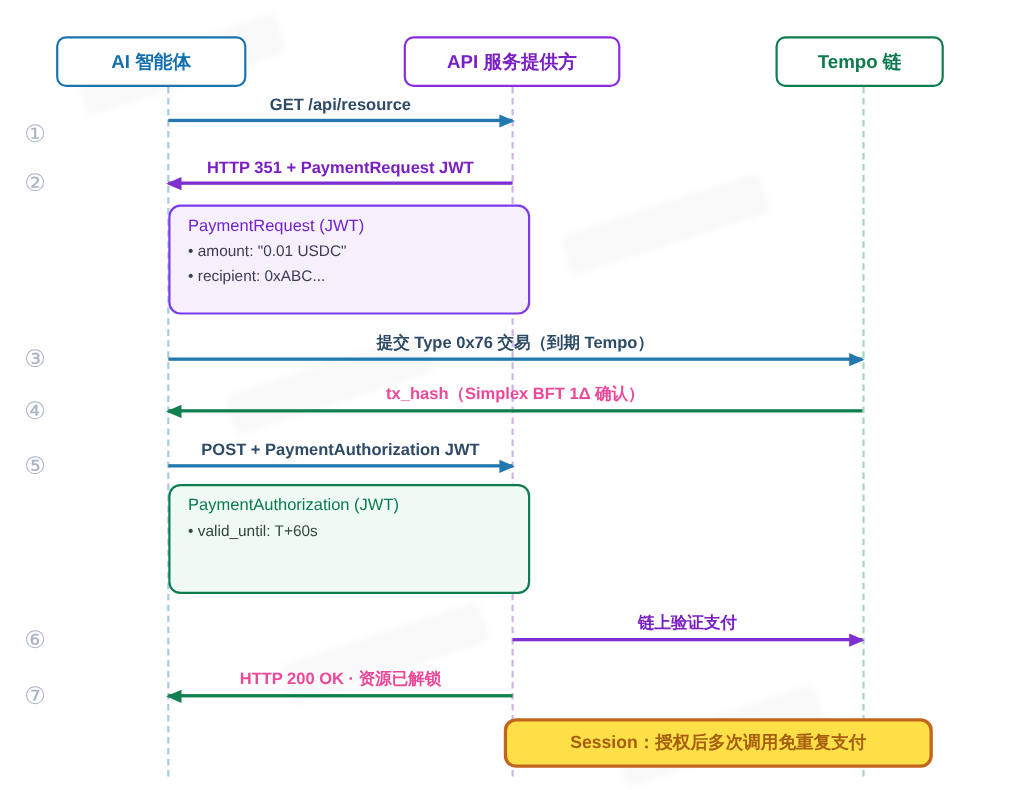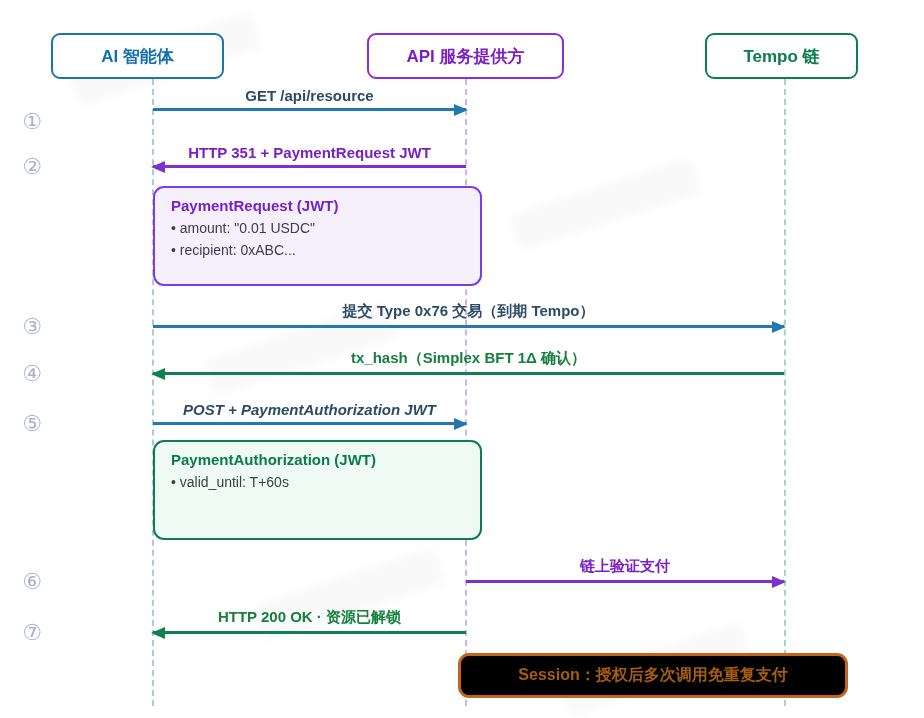--- a/index.html
+++ b/index.html
@@ -37,39 +37,39 @@
         border-top:6.5px solid transparent;border-bottom:6.5px solid transparent;}
   .head.right{right:-2px;}
   .head.left{left:-2px;}
   .c-blue .msg-label{color:#2d4a66;}
   .c-blue .msg-line{background:#2478b0;}
   .c-blue .head.right{border-left:14px solid #2478b0;}
   .c-purple .msg-label{color:#7a1fc4;}
   .c-purple .msg-line{background:#7d2fd0;}
   .c-purple .head.right{border-left:14px solid #7d2fd0;}
   .c-purple .head.left{border-right:14px solid #7d2fd0;}
-  .c-green .msg-label{color:#15803d;}
+  .c-green .msg-label{color:#ec4899;}
   .c-green .msg-line{background:#10814e;}
   .c-green .head.left{border-right:14px solid #10814e;}
   
   .note{position:absolute;left:153px;width:329px;height:100px;box-sizing:border-box;
         border-radius:11px;border:2.5px solid;padding:9px 16px 8px 16px;}
   .note.purple{top:186px;background:#f6f0fd;border-color:#7c3aed;}
   .note.green{top:440px;background:#eefaf3;border-color:#0e7d4e;}
-  .note-title{font-size:15px;font-weight:bold;margin-bottom:3px;}
+  .note-title{font-size:15px;font-weight:normal;margin-bottom:3px;}
   .note.purple .note-title{color:#7222cf;}
   .note.green .note-title{color:#0b7a4c;}
   .note-item{font-size:14px;line-height:22px;}
   .note.purple .note-item{color:#3e3a52;}
   .note.green .note-item{color:#31463c;}
   .note-item::before{content:"• ";}
   
   .session{position:absolute;left:458px;top:653px;width:390px;height:45px;
            box-sizing:border-box;border-radius:11px;border:3px solid #c2661e;
-           background:#000000;display:flex;align-items:center;justify-content:center;
+           background:#fde047;display:flex;align-items:center;justify-content:center;
            font-size:16px;font-weight:bold;color:#a65d0e;white-space:nowrap;}
 </style>
 </head>
 <body>
 
 <div class="canvas">
 
   <div class="wm" style="left:70px;top:40px;"></div>
   <div class="wm" style="left:510px;top:185px;"></div>
   <div class="wm" style="left:205px;top:330px;"></div>
@@ -119,21 +119,21 @@
       </div>
   </div>
 
   <div class="msg c-green" style="left:153px;top:343px;width:631px;">
     <div class="msg-label">tx_hash（Simplex BFT 1Δ 确认）</div>
     <div class="msg-line">
         <span class="head left"></span>
       </div>
   </div>
 
-  <div class="msg c-blue" style="left:153px;top:393px;width:313px;font-style:italic;">
+  <div class="msg c-blue" style="left:153px;top:393px;width:313px;">
     <div class="msg-label">POST + PaymentAuthorization JWT</div>
     <div class="msg-line">
         <span class="head right"></span>
       </div>
   </div>
 
   <div class="note green">
     <div class="note-title">PaymentAuthorization (JWT)</div>
     <div class="note-item">valid_until: T+60s</div>
   </div>

